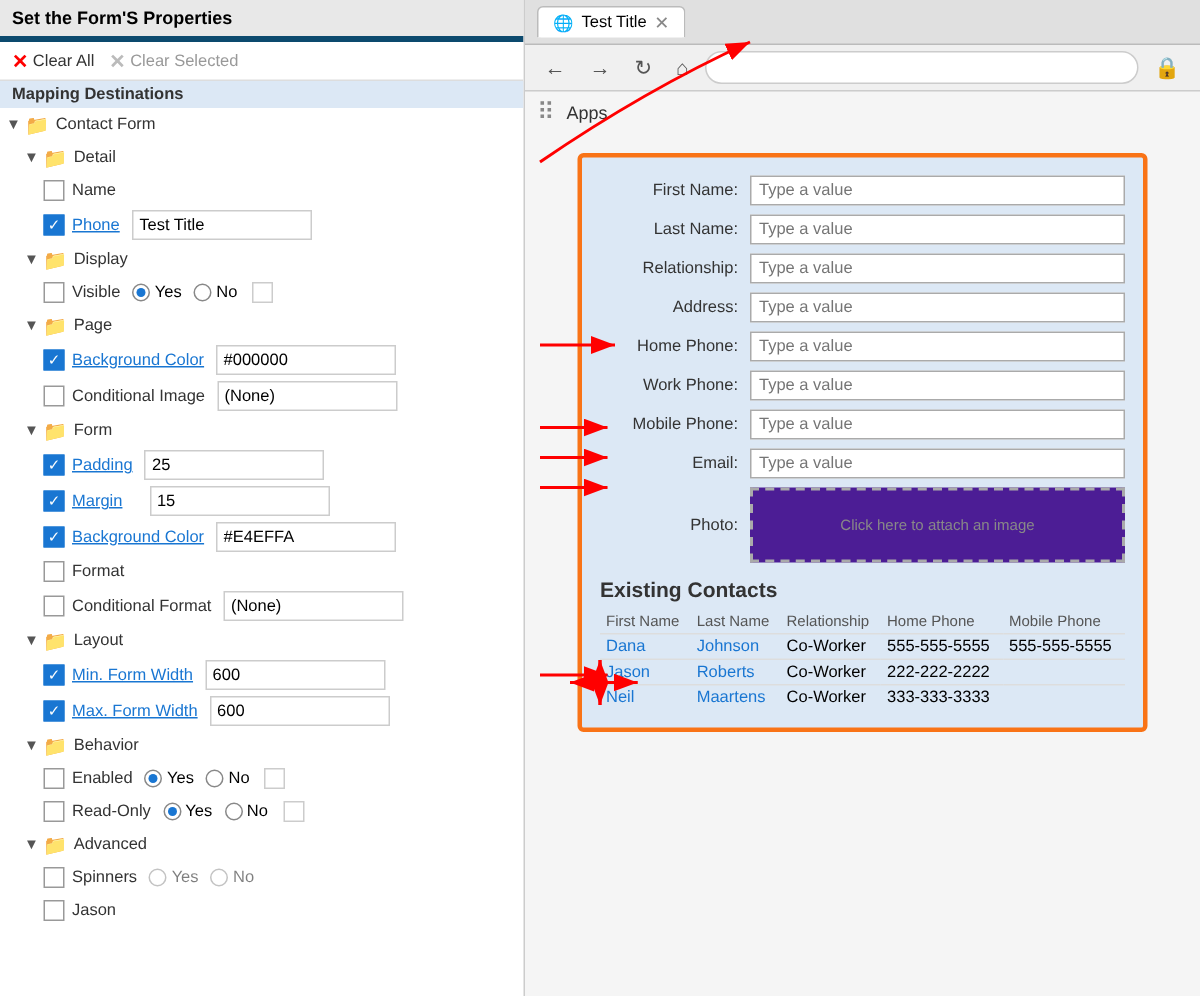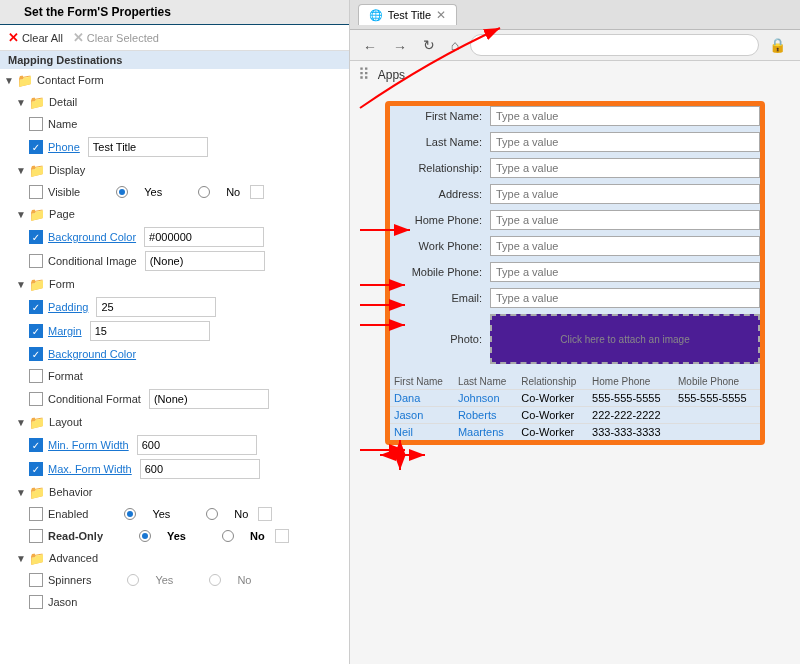--- a/index.html
+++ b/index.html
@@ -12,24 +12,24 @@
       background: #fff;
       border-right: 1px solid #ccc;
       display: flex;
       flex-direction: column;
       height: 664px;
       overflow-y: auto;
     }
 
     .panel-title {
       background: #e8e8e8;
-      padding: 5px 24px;
+      padding: 5px 8px;
       font-weight: bold;
       font-size: 12px;
-      border-bottom: 1px solid #0c4a6e;
+      border-bottom: 4px solid #0c4a6e;
     }
 
     .toolbar {
       display: flex;
       align-items: center;
       gap: 10px;
       padding: 5px 8px;
       border-bottom: 1px solid #ddd;
       background: #fff;
     }
@@ -224,22 +224,23 @@
       margin-bottom: 5px;
     }
 
     .apps-icon {
       color: #888;
       font-size: 16px;
     }
 
     .form-preview {
       background: #dce8f5;
-      border: 5px solid #f97316;
+      border: 3px solid #f97316;
       border-radius: 4px;
+      padding: 12px;
       max-width: 380px;
       margin: 0 auto;
     }
 
     .form-row {
       display: flex;
       align-items: center;
       margin-bottom: 6px;
     }
 
@@ -317,22 +318,21 @@
     .radio-group {
       display: flex;
       align-items: center;
       gap: 8px;
       font-size: 11px;
     }
 
     .radio-item {
       display: flex;
       align-items: flex-end;
-      gap: 16px;
-      margin-left: 28px;
+      gap: 3px;
     }
 
     .radio-circle {
       width: 12px;
       height: 12px;
       border-radius: 50%;
       border: 1px solid #888;
       display: flex;
       align-items: center;
       justify-content: center;
@@ -483,32 +483,35 @@
         </div>
       </div>
     </div>
 
     <div class="tree-item tree-indent-2">
       <div class="row-with-value" style="width:100%;">
         <div class="checkbox-area">
             <div class="checked-box">✓</div>
           </div>
         <span class="item-label linked">Margin</span>
+        <div style="margin-left:18px;">
+          <input class="value-input" value="15" style="">
+        </div>
+      </div>
+    </div>
+
+    <div class="tree-item tree-indent-2">
+      <div class="row-with-value" style="width:100%;">
+        <div class="checkbox-area">
+            <div class="checked-box">✓</div>
+          </div>
+        <span class="item-label linked">Background Color</span>
         <div style="margin-left:8px;">
-          <input class="value-input" value="15" style="">
-        </div>
-      </div>
-    </div>
-
-    <div class="tree-item tree-indent-2">
-      <div class="row-with-value" style="width:100%;">
-        <div class="checkbox-area">
-            <div class="checked-box">✓</div>
-          </div>
-        <span class="item-label linked">Background Color</span>
+          <input class="value-input" value="#E4EFFA" style="">
+        </div>
       </div>
     </div>
 
     <div class="tree-item tree-indent-2">
       <div class="row-with-value" style="width:100%;">
         <div class="checkbox-area">
             <div class="unchecked-box"></div>
           </div>
         <span class="item-label">Format</span>
       </div>
@@ -579,21 +582,21 @@
               <div class="radio-circle"></div>
               <span>No</span>
             </div>
           </div>
           <div class="small-checkbox"></div>
         </div>
       </div>
     </div>
 
     <div class="tree-item tree-indent-2">
-      <div class="row-with-value" style="width:100%;font-weight:bold;">
+      <div class="row-with-value" style="width:100%;">
         <div class="checkbox-area">
             <div class="unchecked-box"></div>
           </div>
         <span class="item-label">Read-Only</span>
         <div style="margin-left:8px; display:flex; align-items:center; gap:6px;">
           <div class="radio-group">
             <div class="radio-item">
               <div class="radio-circle selected"></div>
               <span>Yes</span>
             </div>
@@ -709,20 +712,21 @@
       <div class="form-row">
         <span class="form-label">Email:</span>
         <input class="form-input" placeholder="Type a value" style="">
       </div>
       <div class="form-row">
         <span class="form-label">Photo:</span>
         <div class="photo-box">Click here to attach an image</div>
       </div>
 
       <div class="existing-contacts">
+        <div class="ec-title">Existing Contacts</div>
         <table class="ec-table">
           <thead>
             <tr>
               <th>First Name</th>
               <th>Last Name</th>
               <th>Relationship</th>
               <th>Home Phone</th>
               <th>Mobile Phone</th>
             </tr>
           </thead>

